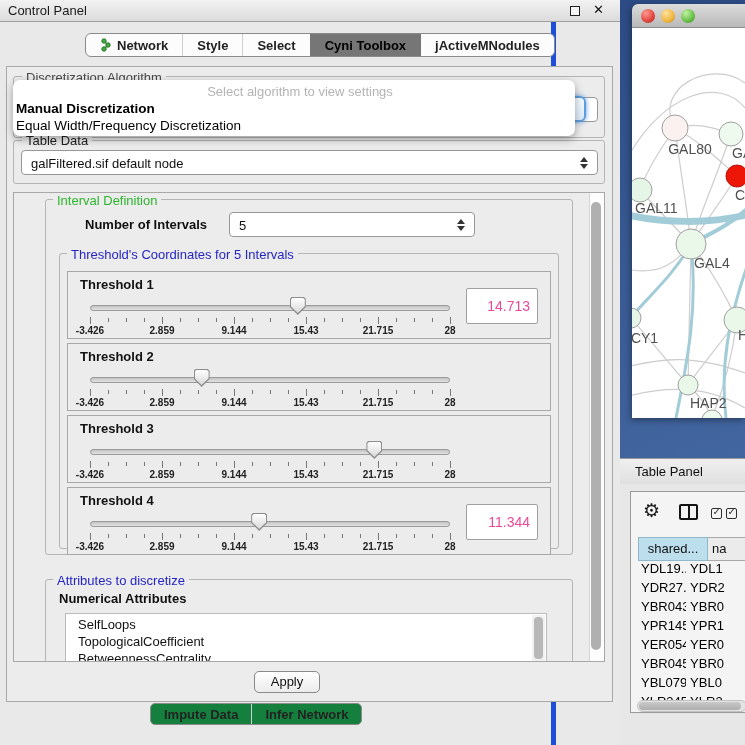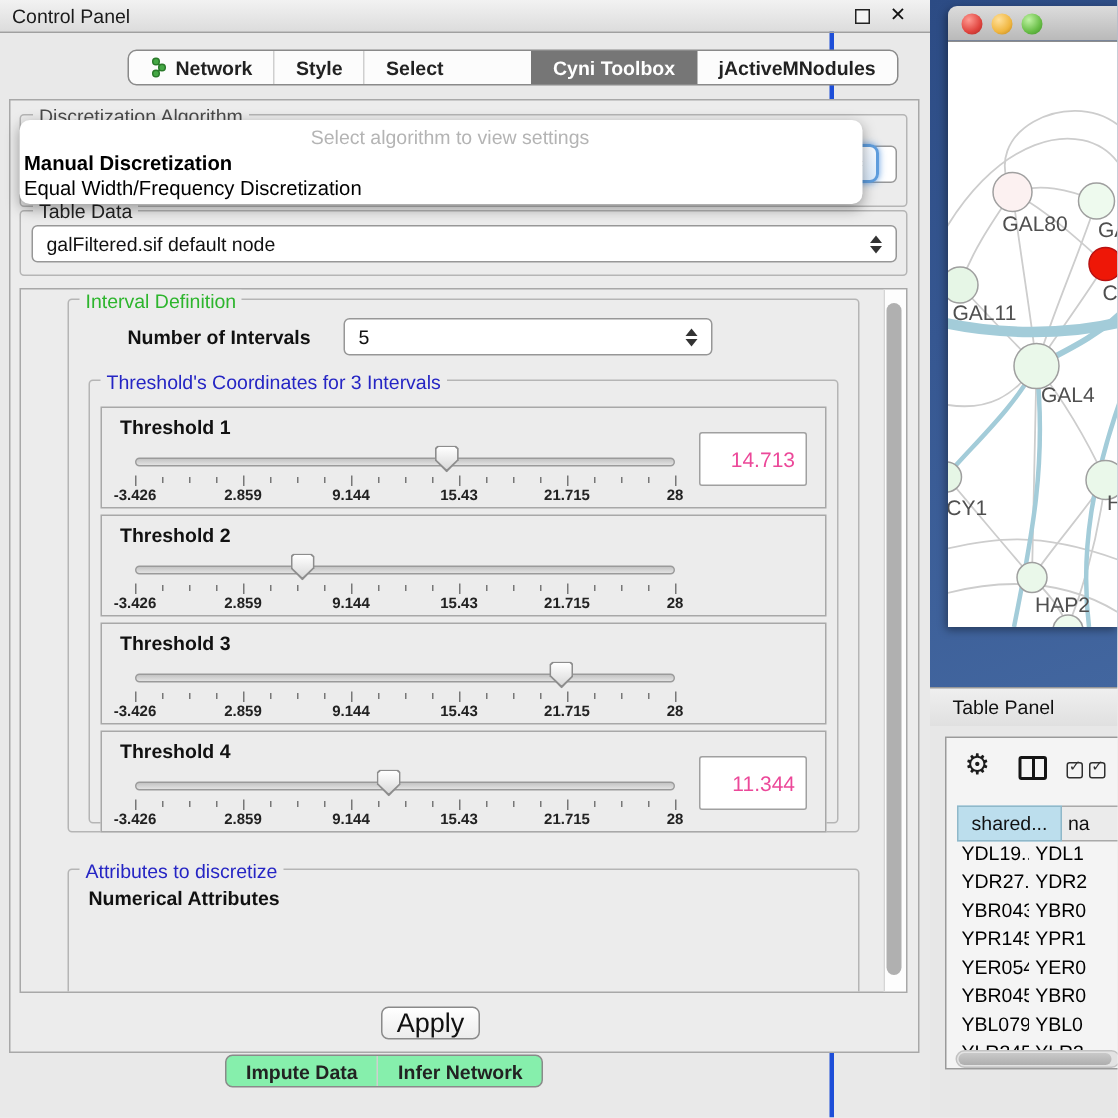--- a/index.html
+++ b/index.html
@@ -1,31 +1,31 @@
 <!DOCTYPE html>
 <html><head>
 <meta charset="utf-8">
 <style>
   * { margin:0; padding:0; box-sizing:border-box; }
   html,body { width:745px; height:745px; }
   body { font-family:"Liberation Sans","DejaVu Sans",sans-serif; background:#e9e9e9; position:relative; overflow:hidden; }
   .abs { position:absolute; }
 
   
-  #left-panel { left:0; top:0; width:556px; height:745px; background:#e9e9e9; border-right:3px solid #1d4ed8; }
+  #left-panel { left:0; top:0; width:556px; height:745px; background:#e9e9e9; border-right:5px solid #1d4ed8; }
   #titlebar { left:0; top:0; width:620px; height:22px; background:linear-gradient(#f2f2f2,#dcdcdc); border-bottom:1px solid #a0a0a0; }
   #titlebar .title { position:absolute; left:8px; top:3px; font-size:13px; color:#1a1a1a; }
   #float-icon { position:absolute; right:40px; top:6px; width:10px; height:10px; border:1.5px solid #222; background:#f5f5f5; }
   #close-icon { position:absolute; right:16px; top:2px; font-size:13px; font-weight:bold; color:#111; }
 
   
   #tabbar { left:85px; top:33px; height:24px; display:flex; border:1px solid #8a8a8a; border-radius:6px; background:#fcfcfc; overflow:hidden; }
   .tab { display:flex; align-items:center; justify-content:center; gap:5px; padding:0 14px; font-size:13px; font-weight:bold; color:#222; border-left:1px solid #cfcfcf; white-space:nowrap; }
   .tab:first-child { border-left:none; }
-  .tab.selected { background:#767676; color:#ffffff; border-left-color:#767676;margin-left:44px; }
+  .tab.selected { background:#767676; color:#000000; border-left-color:#767676; }
   .tab.selected + .tab { border-left-color:#767676; }
 
   
   #outer-box { left:6px; top:66px; width:607px; height:636px; border:1px solid #a8a8a8; background:#ececec; }
 
   .groupbox { position:absolute; border:1px solid #b5b5b5; border-radius:3px; }
   .group-label { position:absolute; font-size:13px; background:#ececec; padding:0 4px; white-space:nowrap; }
 
   
   .combo { position:absolute; background:#fff; border:1px solid #979797; border-radius:4px; }
@@ -61,23 +61,23 @@
   .tick.major { height:7px; } .tick.minor { height:4px; top:46px; }
   .tick-lab { position:absolute; top:53px; width:60px; text-align:center; font-size:10px; font-weight:bold; color:#222; }
   .val-box { position:absolute; left:398px; top:16px; width:72px; height:36px; background:#fff; border:1px solid #a0a0a0; border-radius:2px; font-size:14px; color:#ec4899; text-align:right; line-height:34px; padding-right:7px; }
 
   
   #attr-list { position:absolute; left:51px; top:420px; width:482px; height:50px; background:#fff; border:1px solid #bbb; overflow:hidden; }
   .attr-item { font-size:13px; color:#111; line-height:17px; padding-left:12px; white-space:nowrap; }
   #attr-scroll { position:absolute; right:1px; top:1px; width:13px; height:48px; background:#f1f1f1; }
   #attr-thumb { position:absolute; right:2px; top:2px; width:9px; height:42px; border-radius:4px; background:#b8b8b8; }
 
-  #apply-btn { left:254px; top:671px; width:66px; height:22px; background:linear-gradient(#ffffff,#ececec); border:1px solid #8a8a8a; border-radius:5px; font-size:18px; color:#111; text-align:center; line-height:20px; }
-
-  #bottom-tabbar { left:150px; top:703px; height:22px; display:flex; border:1px solid #8a8a8a; border-radius:5px; background:#86efac; overflow:hidden;text-align:right; }
+  #apply-btn { left:254px; top:671px; width:66px; height:22px; background:linear-gradient(#ffffff,#ececec); border:1px solid #8a8a8a; border-radius:5px; font-size:13px; color:#111; text-align:center; line-height:20px; }
+
+  #bottom-tabbar { left:150px; top:703px; height:22px; display:flex; border:1px solid #8a8a8a; border-radius:5px; background:#15803d; overflow:hidden;text-align:right; }
   .btab { display:flex; align-items:center; padding:0 13px; font-size:13px; font-weight:bold; color:#222; border-left:1px solid #cfcfcf; white-space:nowrap; }
   .btab:first-child { border-left:none; }
   .btab.selected { background:#767676; color:#dedede; }
 
   
   #desktop { left:620px; top:0; width:125px; height:458px; background:linear-gradient(160deg,#2c4b84 0%,#365791 45%,#42669f 100%); }
   #mac-window { position:absolute; left:12px; top:4px; width:113px; height:414px; border-radius:6px 0 0 0; box-shadow:-1px 2px 6px rgba(0,0,0,.4); }
   #mac-titlebar { position:absolute; left:0; top:0; width:113px; height:24px; border-radius:6px 0 0 0; background:linear-gradient(#dcdcdc,#b9b9b9); border-bottom:1px solid #8d8d8d; }
   .traffic { position:absolute; top:5px; width:14px; height:14px; border-radius:50%; }
   .t-red { left:9px;  background:radial-gradient(circle at 35% 30%, #ff9a92, #e0443e 60%, #a32722); }
@@ -174,21 +174,21 @@
     <div class="groupbox" style="left:31px; top:6px; width:528px; height:356px; border-color:#b5b5b5;"></div>
     <span class="group-label" style="left:39px; top:0px; color:#2db52d;">Interval Definition</span>
 
     <span class="bold13" style="left:71px; top:24px;">Number of Intervals</span>
     <div class="combo" style="left:215px; top:19px; width:246px; height:25px;">
       <span class="combo-text">5</span>
       <div class="spin"></div>
     </div>
 
     <div class="groupbox" style="left:45px; top:60px; width:500px; height:296px;"></div>
-    <span class="group-label" style="left:53px; top:54px; color:#2525c4;">Threshold's Coordinates for 3 Intervals</span>
+    <span class="group-label" style="left:53px; top:54px; color:#2525c4;">Threshold's Coordinates for 5 Intervals</span>
 
     <div id="thresholds">
         <div class="th-box" style="top: 78px;">
           <div class="th-label">Threshold 1</div>
           <div class="track"></div>
           <div class="tick major" style="left: 22px;"></div>
           <div class="tick minor" style="left: 40px;"></div>
           <div class="tick minor" style="left: 58px;"></div>
           <div class="tick minor" style="left: 76px;"></div>
           <div class="tick major" style="left: 94px;"></div>
@@ -320,20 +320,30 @@
           <div class="thumb" style="left: 183.197px;">
             <div class="thumb-inner"></div>
           </div>
           <div class="val-box">11.344</div>
         </div>
       </div>
 
     <div class="groupbox" style="left:31px; top:386px; width:528px; height:110px;"></div>
     <span class="group-label" style="left:39px; top:380px; color:#2525c4;">Attributes to discretize</span>
     <span class="bold13" style="left:45px; top:398px;">Numerical Attributes</span>
+    <div id="attr-list">
+      <div id="attr-items" style="padding-top:2px;">
+          <div class="attr-item">SelfLoops</div>
+          <div class="attr-item">TopologicalCoefficient</div>
+          <div class="attr-item">BetweennessCentrality</div>
+        </div>
+      <div id="attr-scroll">
+          <div id="attr-thumb"></div>
+        </div>
+    </div>
 
     <div id="vp-scroll-track">
         <div id="vp-scroll-thumb"></div>
       </div>
   </div>
 
   <div id="apply-btn" class="abs">Apply</div>
 
   <div id="bottom-tabbar" class="abs">
     <div class="btab">

